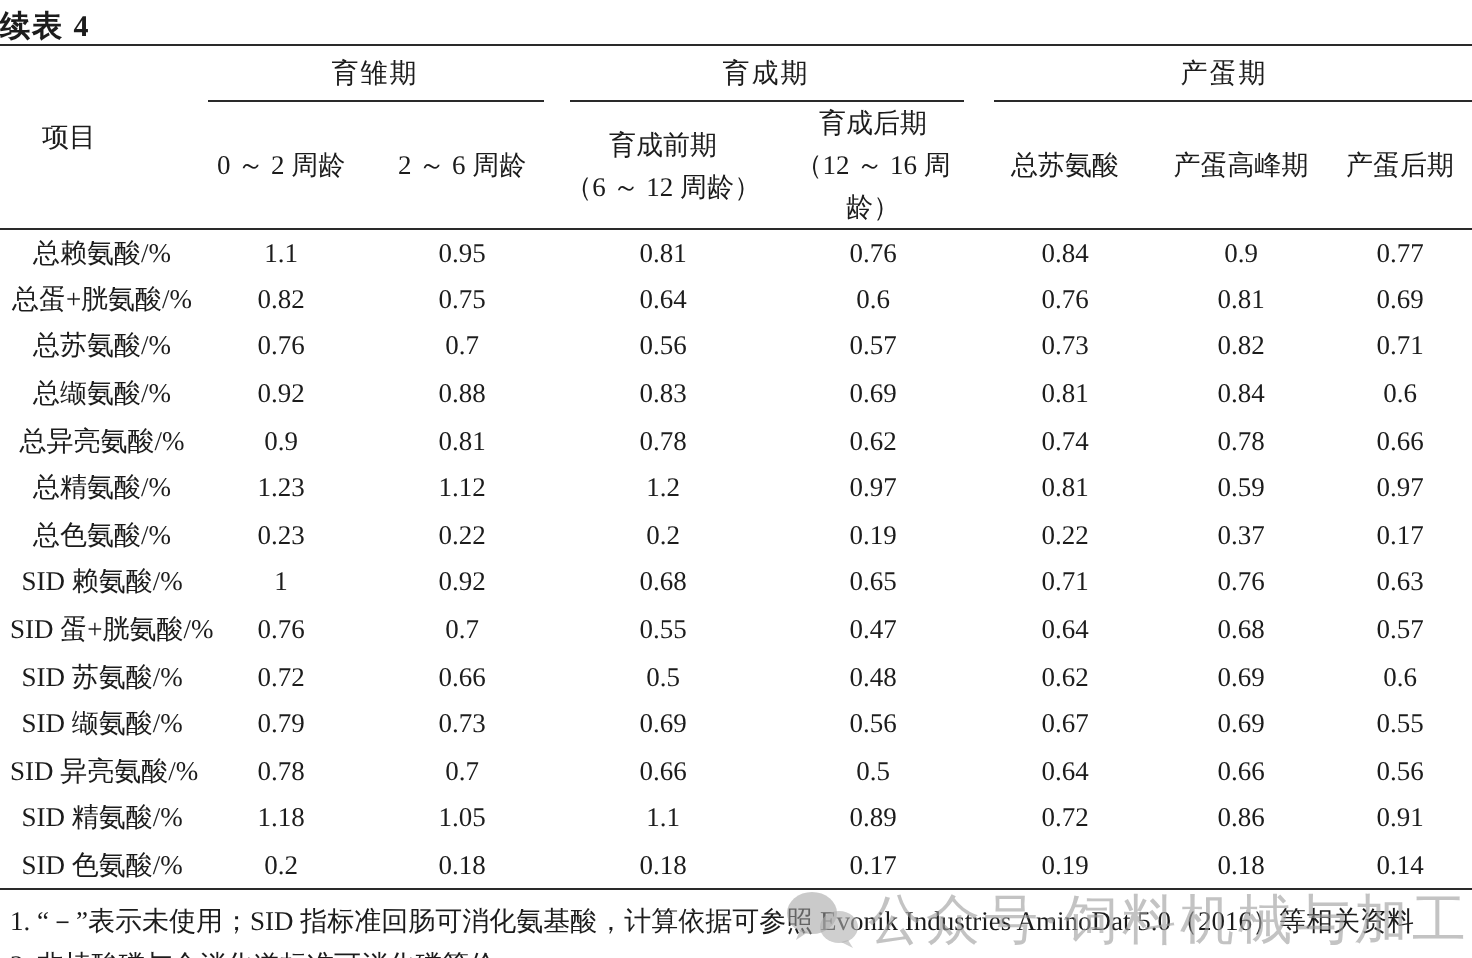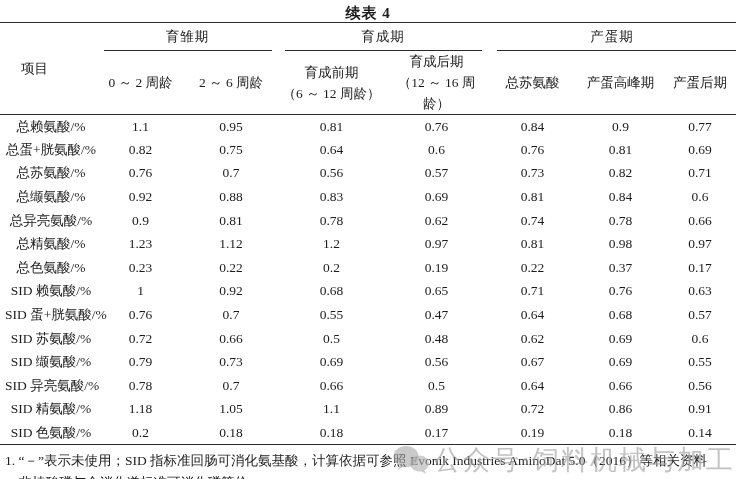--- a/index.html
+++ b/index.html
@@ -1,21 +1,21 @@
 <!DOCTYPE html>
 <html><head>
 <meta charset="utf-8">
 <style>
   html,body{margin:0;padding:0;background:#fff;}
   .page{
     width:736px;height:479px;position:relative;overflow:hidden;background:#fff;
     font-family:"Liberation Serif","DejaVu Serif",serif;color:#1c1c1c;
   }
   .title{
-    text-align:center;font-size:15px;font-weight:bold;
+    text-align:left;font-size:15px;font-weight:bold;
     padding-top:4px;height:18px;letter-spacing:1px;
   }
   table.spec{
     width:736px;border-collapse:collapse;table-layout:fixed;
     border-top:1.5px solid #2a2a2a;margin:0;
   }
   th,td{padding:0;font-weight:normal;font-size:13.5px;color:#1c1c1c;}
   th.item-h{
     text-align:left;padding-left:21px;vertical-align:middle;
     border-bottom:1.5px solid #2a2a2a;font-size:13.5px;
@@ -151,21 +151,21 @@
           <td>0.78</td>
           <td>0.66</td>
         </tr>
         <tr>
           <th class="rowlabel">总精氨酸/%</th>
           <td>1.23</td>
           <td>1.12</td>
           <td>1.2</td>
           <td>0.97</td>
           <td>0.81</td>
-          <td>0.98</td>
+          <td>0.59</td>
           <td>0.97</td>
         </tr>
         <tr>
           <th class="rowlabel">总色氨酸/%</th>
           <td>0.23</td>
           <td>0.22</td>
           <td>0.2</td>
           <td>0.19</td>
           <td>0.22</td>
           <td>0.37</td>

